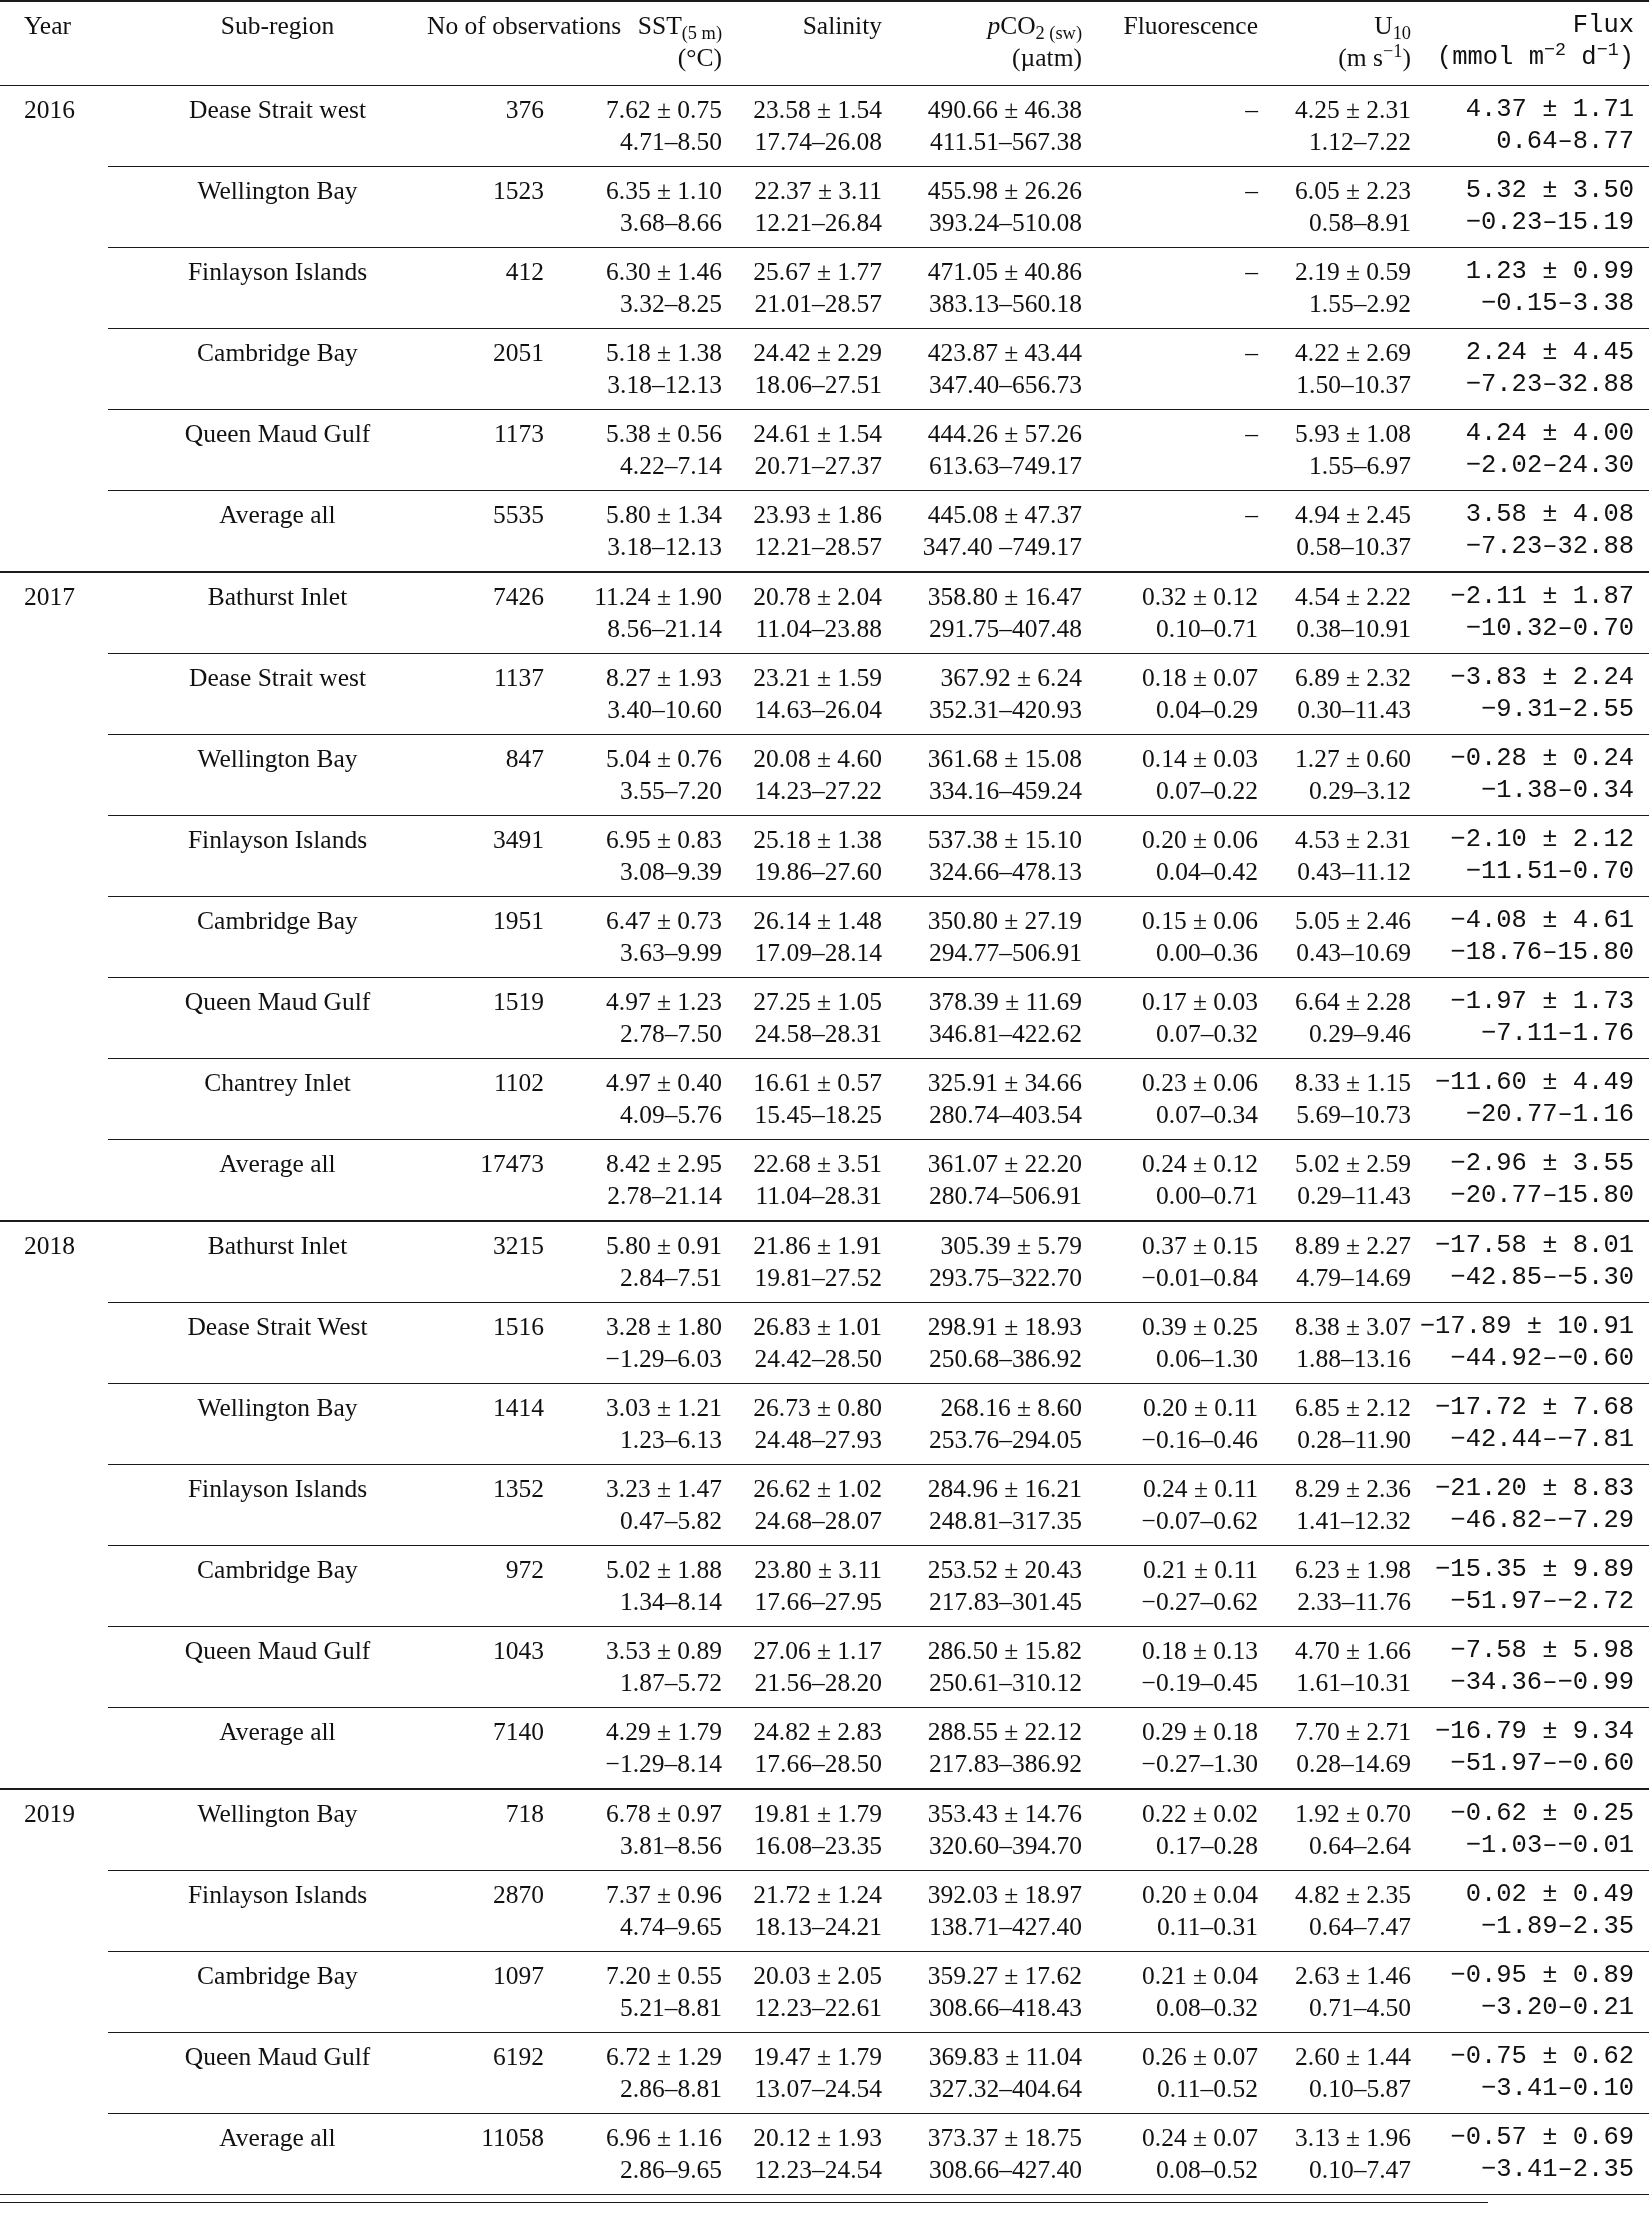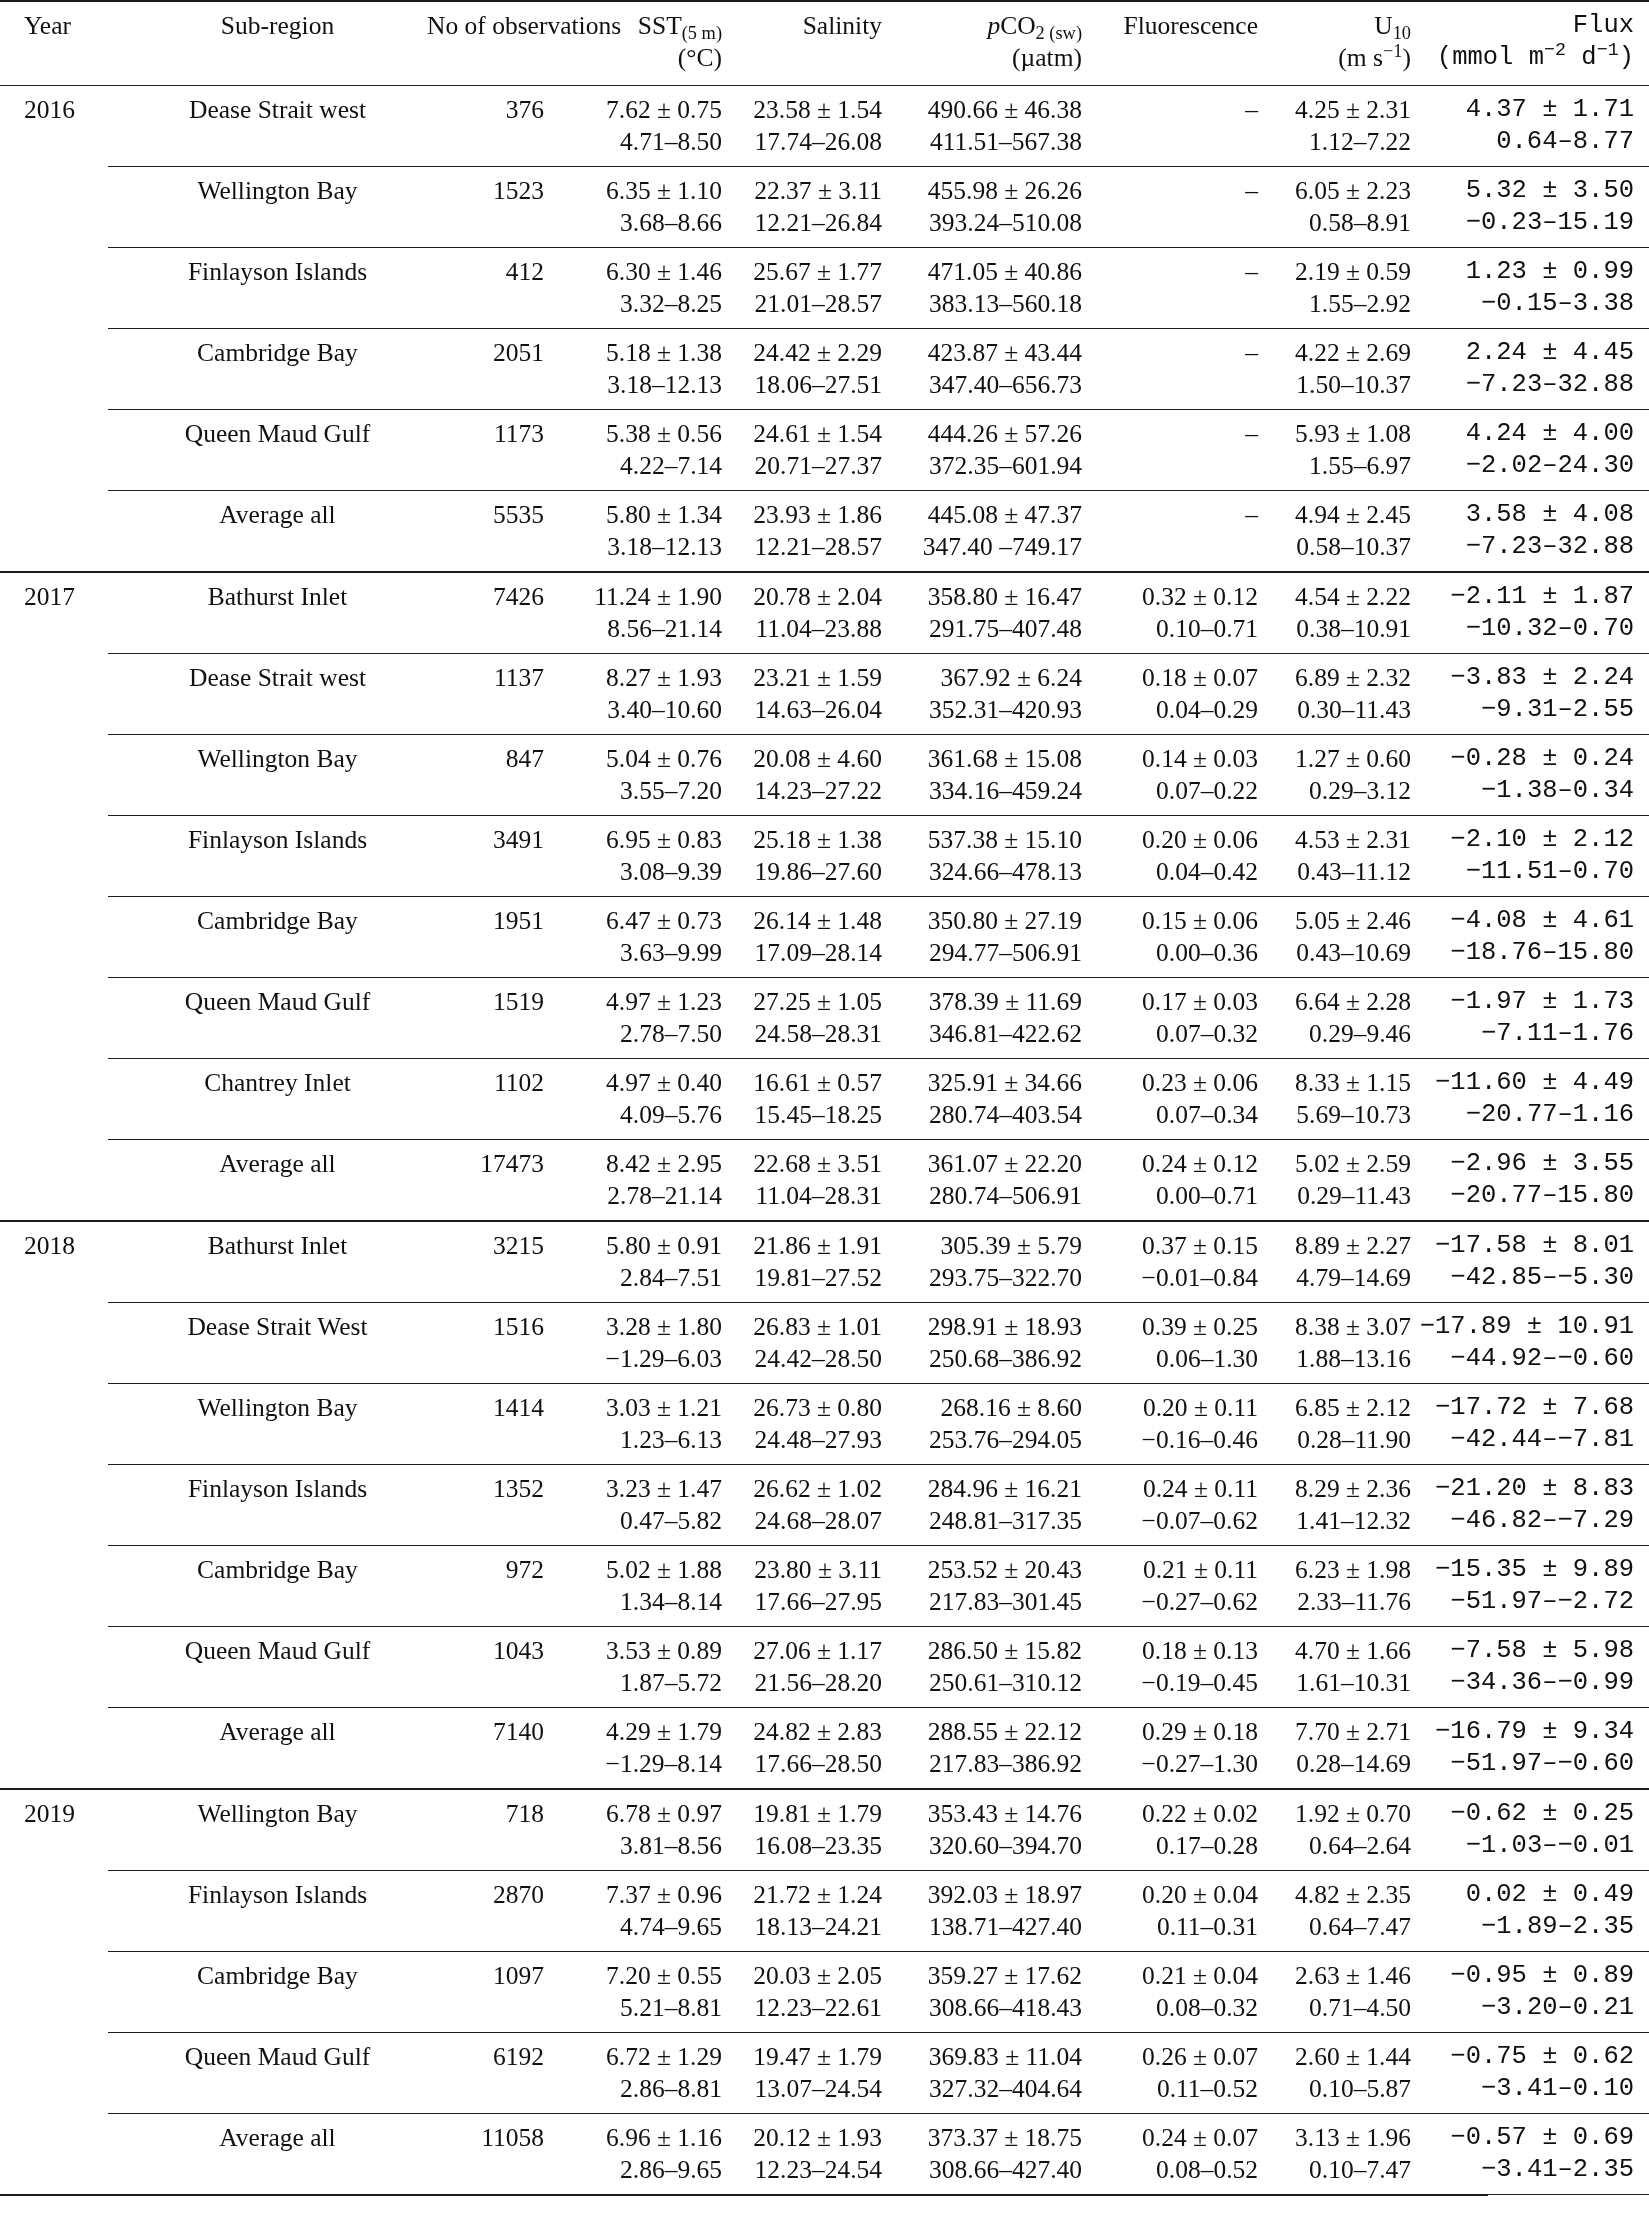--- a/index.html
+++ b/index.html
@@ -7,21 +7,21 @@
     padding: 0;
     background: #ffffff;
     color: #111111;
     font-family: "Liberation Serif", "DejaVu Serif", serif;
   }
   body { width: 1650px; }
 
   .table-wrap {
     width: 1488px;
     border-bottom: 1.6px solid #1b1b1b; 
-    padding-bottom: 0;
+    padding-bottom: 7px;
   }
 
   table.obs-table {
     width: 100%;
     border-collapse: collapse;
     table-layout: fixed;
     border-top: 2.4px solid #1b1b1b;
     border-bottom: 1.6px solid #1b1b1b; 
     font-size: 25.5px;
   }
@@ -274,21 +274,21 @@
           <td class="cell-num">
             <div class="line1">5.38 ± 0.56</div>
             <div class="line2">4.22–7.14</div>
           </td>
           <td class="cell-num">
             <div class="line1">24.61 ± 1.54</div>
             <div class="line2">20.71–27.37</div>
           </td>
           <td class="cell-num">
             <div class="line1">444.26 ± 57.26</div>
-            <div class="line2">372.35–601.94</div>
+            <div class="line2">613.63–749.17</div>
           </td>
           <td class="cell-num">
             <div class="line1">–</div>
           </td>
           <td class="cell-num">
             <div class="line1">5.93 ± 1.08</div>
             <div class="line2">1.55–6.97</div>
           </td>
           <td class="cell-num cell-flux">
             <div class="line1">4.24 ± 4.00</div>

